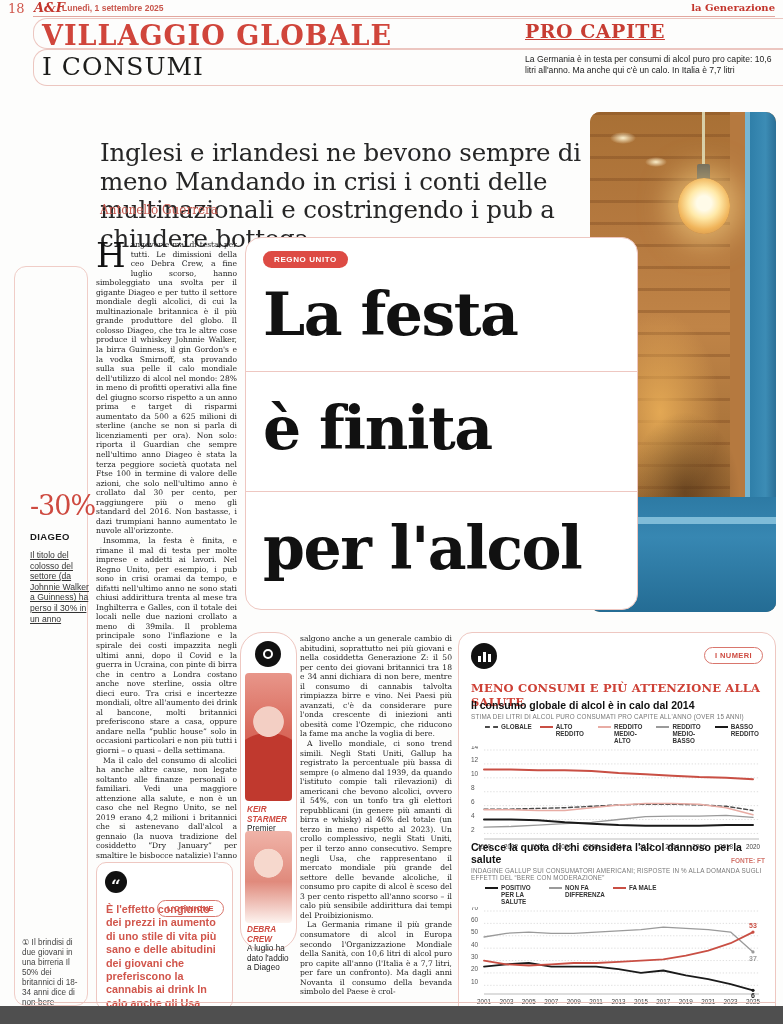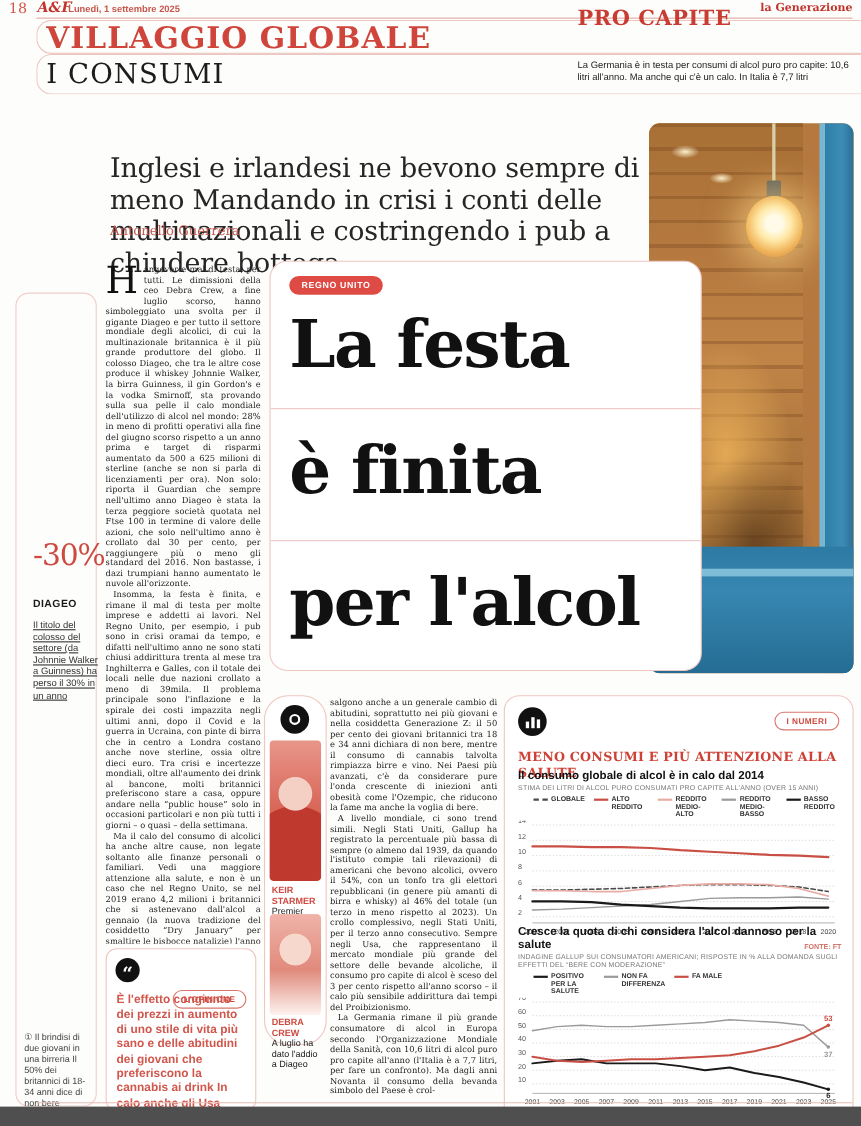--- a/index.html
+++ b/index.html
@@ -15,21 +15,21 @@
   .topdate { position:absolute; left:62px; top:3px; font:700 8.5px "Liberation Sans", sans-serif; color:#c8564c; }
   .masthead{ position:absolute; right:8px; top:2px; font:700 10px "DejaVu Serif", serif; color:#c3352c; }
   .hairline-top { position:absolute; left:33px; top:16px; width:742px; height:0; border-top:1px solid #e2a79f; }
 
   
   .secrow { border:1px solid #ecc6c0; border-right:none; border-radius:14px 0 0 14px; background:transparent; }
   .row1 { left:33px; top:18px; width:750px; height:31px; }
   .row2 { left:33px; top:49px; width:750px; height:37px; }
   .villaggio { position:absolute; left:42px; top:20px; font:700 27px "DejaVu Serif", serif; color:#d0453b; letter-spacing:1px; }
   .iconsumi  { position:absolute; left:42px; top:52px; font:400 25px "DejaVu Serif", serif; color:#1d1d1b; letter-spacing:1px; }
-  .procapite-title { position:absolute; left:525px; top:6px; font:700 19px "DejaVu Serif", serif; color:#c73d33; letter-spacing:0.5px; }
+  .procapite-title { position:absolute; left:525px; top:20px; font:700 19px "DejaVu Serif", serif; color:#c73d33; letter-spacing:0.5px;text-decoration:underline; }
   .procapite-text  { position:absolute; left:525px; top:54px; width:250px; font:400 8.6px "Liberation Sans", sans-serif; line-height:10.5px; color:#222; }
 
   
   .headline { left:100px; top:112px; width:495px; font:400 24.5px "DejaVu Serif", serif; color:#262626; line-height:28.5px; letter-spacing:-0.2px;margin-top:27px; }
   .author { left:100px; top:203px; font:400 12px "DejaVu Serif", serif; color:#c75a50; }
 
   
   .photo { left:590px; top:112px; width:186px; height:500px; border-radius:10px; overflow:hidden; background:#b5793f; }
   .ph-brick { position:absolute; left:0; top:0; width:140px; height:390px;
       background:
@@ -56,21 +56,21 @@
   .tag-pill { display:inline-block; margin-top:13px; background:#dd4b44; color:#fff; font:700 8px "Liberation Sans", sans-serif; letter-spacing:.6px; padding:4px 11px; border-radius:10px; }
   .fline { font:800 60px "DejaVu Serif", serif; color:#111; letter-spacing:-1.5px; line-height:1; }
   .fl1 { position:absolute; left:17px; top:46px; }
   .fl2 { position:absolute; left:17px; top:26px; }
   .fl3 { position:absolute; left:17px; top:26px; }
 
   
   .margin-box { left:14px; top:266px; width:74px; height:740px; border:1px solid #f0cdc7; border-radius:12px; }
   .stat { position:absolute; left:30px; top:490px; width:62px; }
   .stat-value { font:400 27px "DejaVu Serif", serif; color:#ce4a40; letter-spacing:-1px; }
-  .stat-label { margin-top:23px; font:700 9.5px "Liberation Sans", sans-serif; color:#1a1a1a; letter-spacing:.4px; }
+  .stat-label { margin-top:10px; font:700 9.5px "Liberation Sans", sans-serif; color:#1a1a1a; letter-spacing:.4px; }
   .stat-text  { margin-top:8px; font:400 8.6px "Liberation Sans", sans-serif; color:#333; line-height:10.6px;text-decoration:underline; }
   .photo-note { position:absolute; left:22px; top:938px; width:62px; font:400 8.2px "Liberation Sans", sans-serif; color:#444; line-height:10px; }
 
   
   .bodycol { font:400 7.6px "DejaVu Serif", serif; color:#1c1c1c; line-height:9.55px; text-align:justify; }
   .col1 { left:96px; top:240px; width:141px; height:618px; overflow:hidden; }
   .col2 { left:300px; top:634px; width:152px; height:368px; overflow:hidden; }
   .bodycol p { margin:0; }
   .bodycol p + p { text-indent:7px; }
   .dropcap { float:left; font:400 34px/30px "DejaVu Serif", serif; padding-right:5px; color:#111; }
@@ -87,21 +87,21 @@
   .cam-lens { position:absolute; left:8px; top:8px; width:10px; height:10px; border:2.5px solid #fff; border-radius:50%; }
   .portrait { position:absolute; left:4px; width:47px; border-radius:4px; overflow:hidden; }
   .port1 { top:40px; height:128px; background:
       radial-gradient(circle at 50% 38%, #f3cfc4 0 18%, rgba(0,0,0,0) 19%),
       radial-gradient(circle at 50% 80%, #c0392e 0 40%, rgba(0,0,0,0) 41%),
       linear-gradient(180deg,#e8968a 0%, #d96a5c 45%, #c74a3d 100%); }
   .port2 { top:198px; height:92px; background:
       radial-gradient(circle at 50% 35%, #f6d8cd 0 22%, rgba(0,0,0,0) 23%),
       linear-gradient(180deg,#f0b3a8 0%, #e08a7c 55%, #fdf3ef 100%); }
   .pcap { position:absolute; left:6px; width:47px; font:400 8.2px "Liberation Sans", sans-serif; line-height:9.6px; color:#222; }
-  .pcap .pname { font-weight:700; color:#ce4a40; }
+  .pcap .pname { font-weight:700; color:#ce4a40;font-style:italic; }
   .pcap1 { top:172px; } .pcap2 { top:292px; }
 
   
   .numbers { left:458px; top:632px; width:318px; height:442px; background:#fff; border:1px solid #eec7c1; border-radius:14px; padding:8px 10px; }
   .num-circle { position:absolute; left:12px; top:10px; width:26px; height:26px; border-radius:50%; background:#111; display:flex; align-items:flex-end; justify-content:center; gap:2px; padding-bottom:7px; }
   .num-circle i { display:block; width:3px; background:#fff; }
   .num-pill { position:absolute; right:12px; top:14px; border:1px solid #d9766d; color:#ce4a40; font:700 7.5px "Liberation Sans", sans-serif; padding:3px 10px; border-radius:9px; letter-spacing:.4px; }
   .num-title { position:absolute; left:12px; top:48px; font:700 11.5px "DejaVu Serif", serif; color:#ce4136; letter-spacing:.2px; }
   .chart-title { font:700 10.5px "Liberation Sans", sans-serif; color:#111; }
   .chart-sub { font:400 6.3px "Liberation Sans", sans-serif; color:#777; letter-spacing:.2px; margin-top:2px; text-transform:uppercase; }

